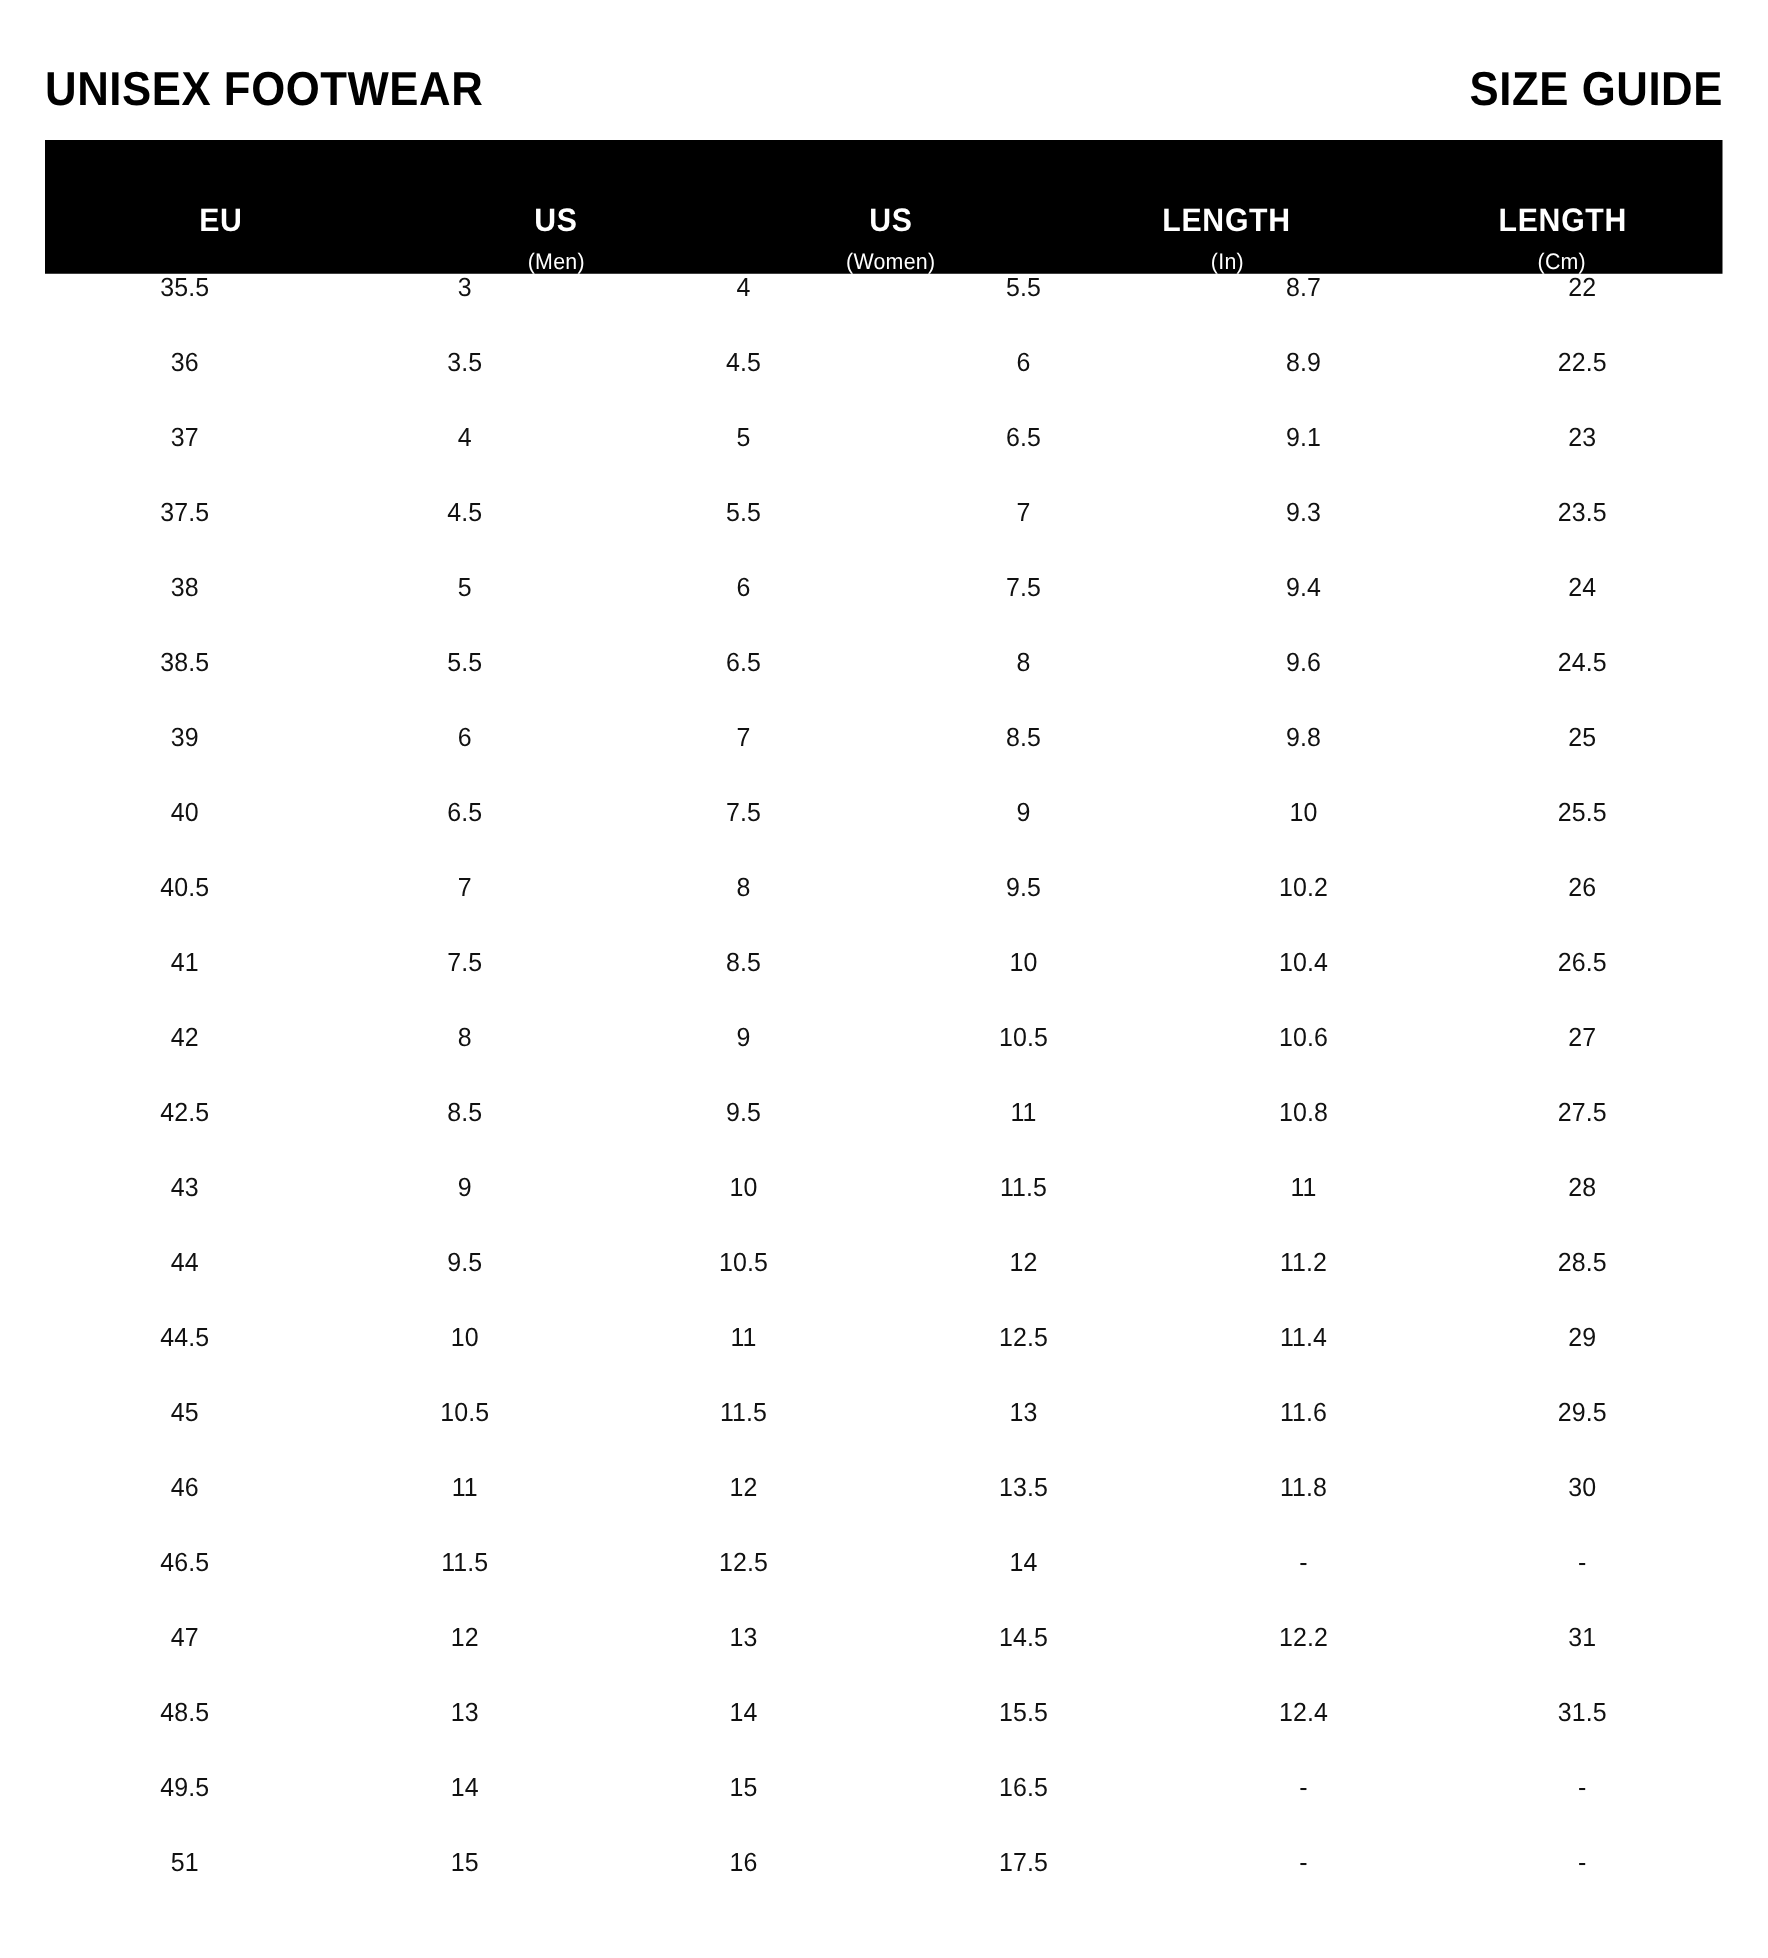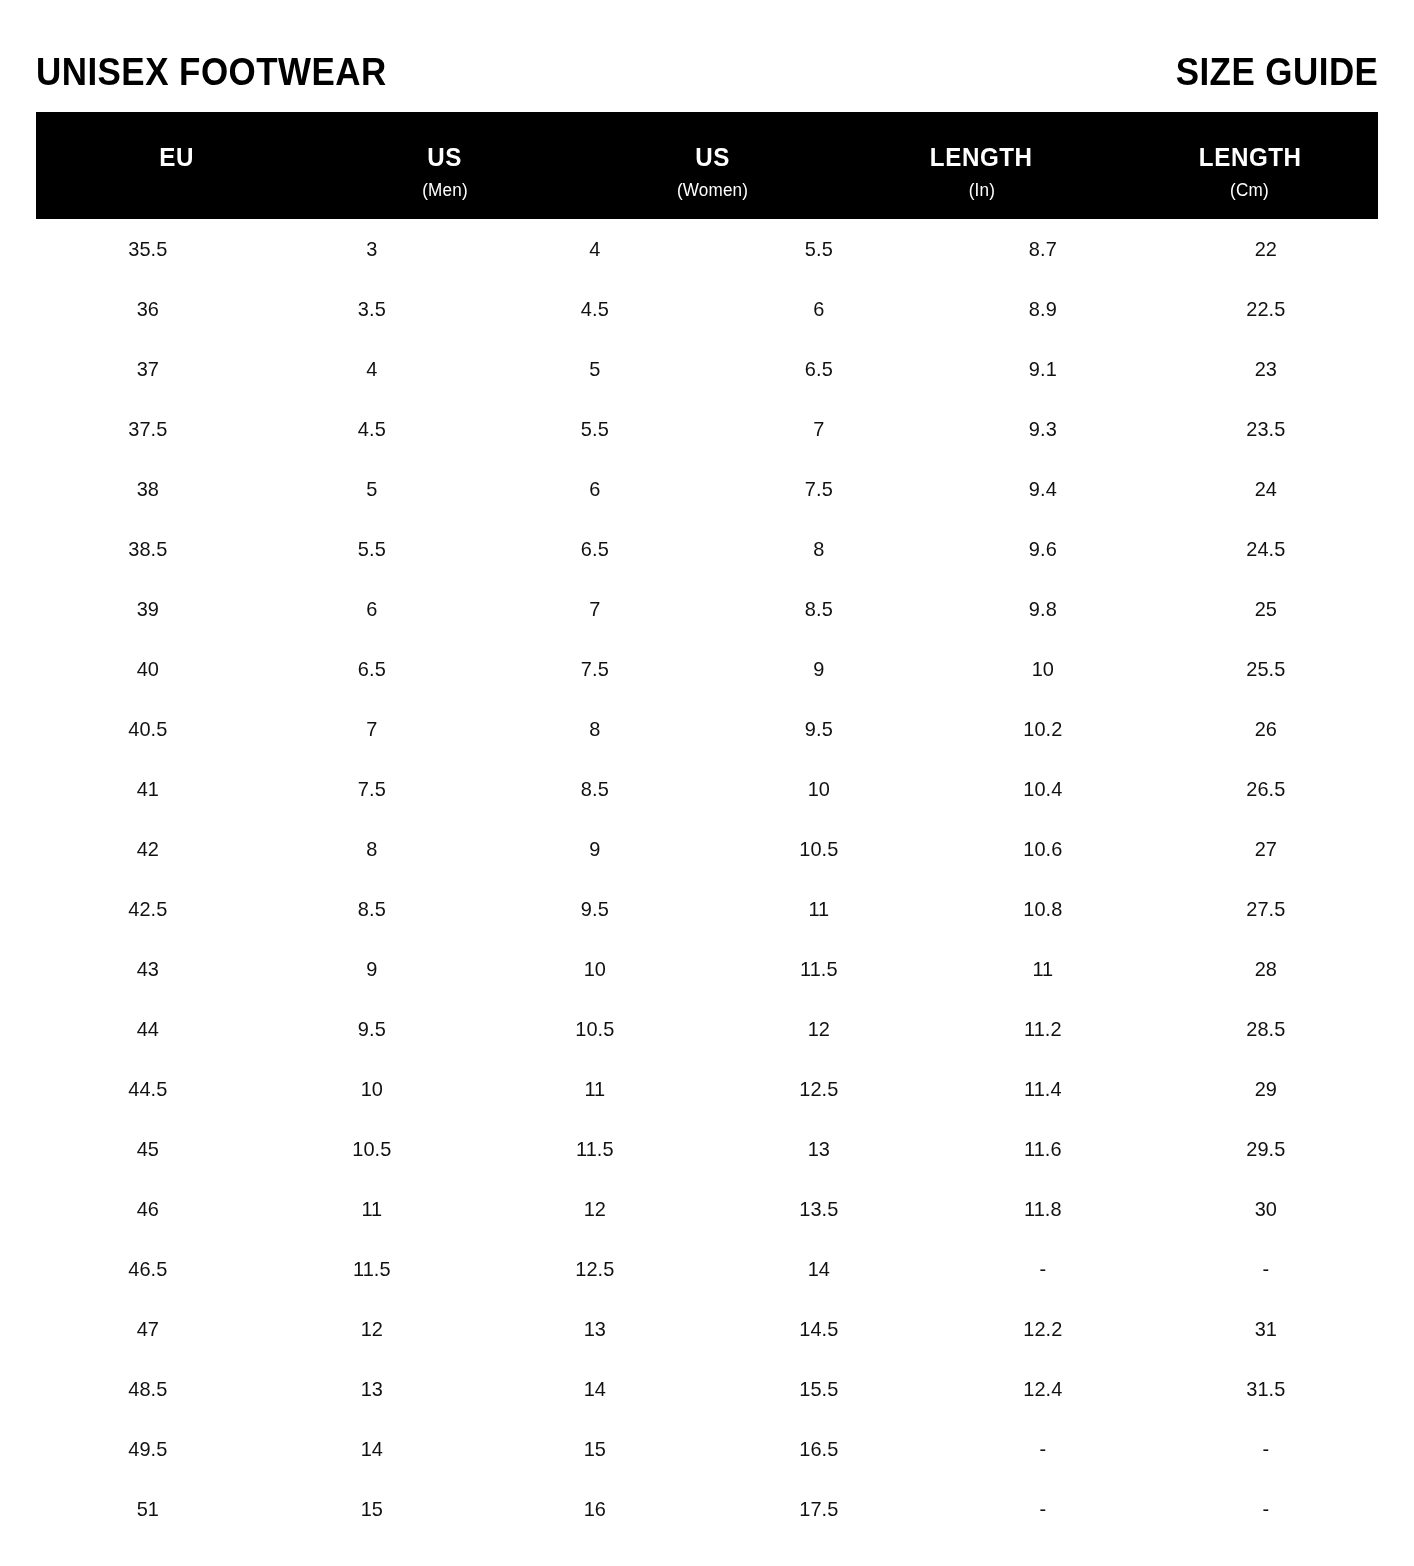--- a/index.html
+++ b/index.html
@@ -54,21 +54,21 @@
     display:flex;
     width:1342px;
     height:107px;
     background:#000000;
   }
   .th {
     flex:1 1 0;
     display:flex;
     flex-direction:column;
     align-items:center;
-    justify-content:center;
+    justify-content:flex-end;
     padding-top:12px;
     color:#ffffff;
     margin-left:12px;
   }
   .th-main {
     font-family:"Liberation Sans", sans-serif;
     font-weight:700;
     font-size:26px;
     line-height:28px;
     letter-spacing:0.6px;
@@ -86,21 +86,21 @@
     transform:scaleX(0.95);
     white-space:nowrap;
     min-height:20px;
   }
 
   .tbody { width:1342px; }
   .tr {
     display:flex;
     width:1342px;
     height:60px;
-    align-items:center;
+    align-items:flex-start;
   }
   .td {
     flex:1 1 0;
     text-align:center;
     font-family:"Liberation Sans", sans-serif;
     font-weight:400;
     font-size:21px;
     line-height:24px;
     color:#111111;
     letter-spacing:0.1px;

